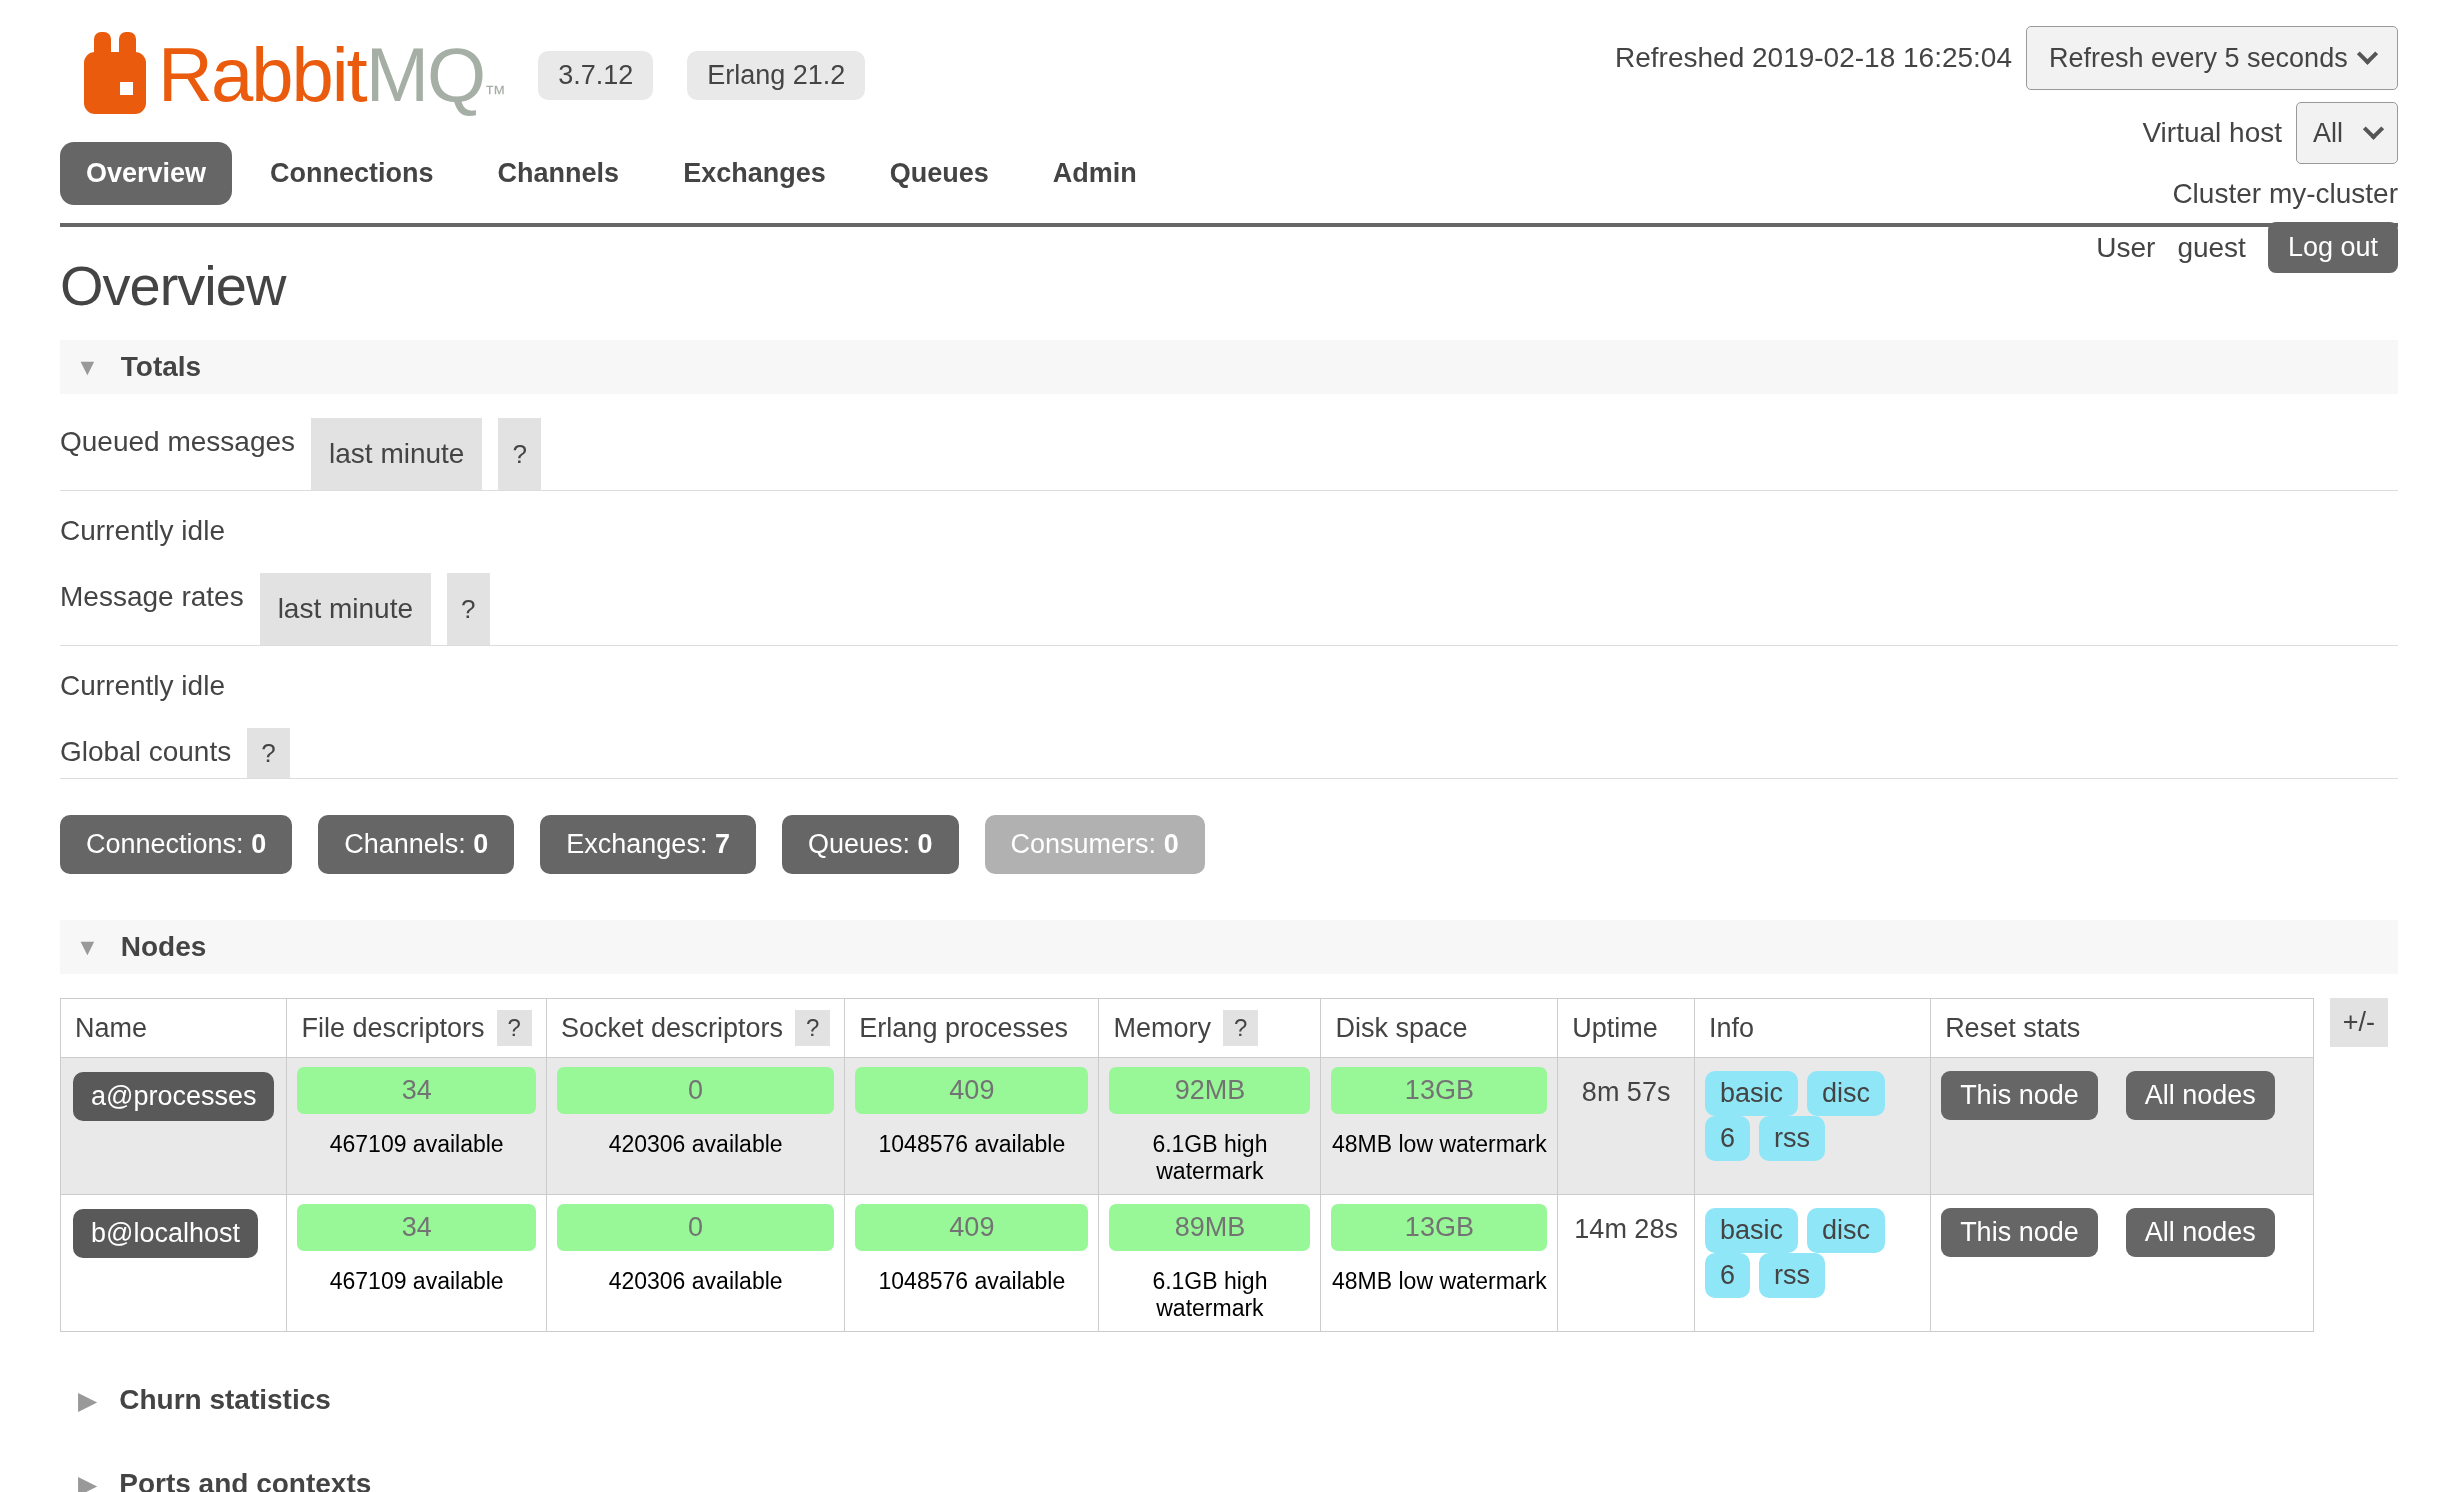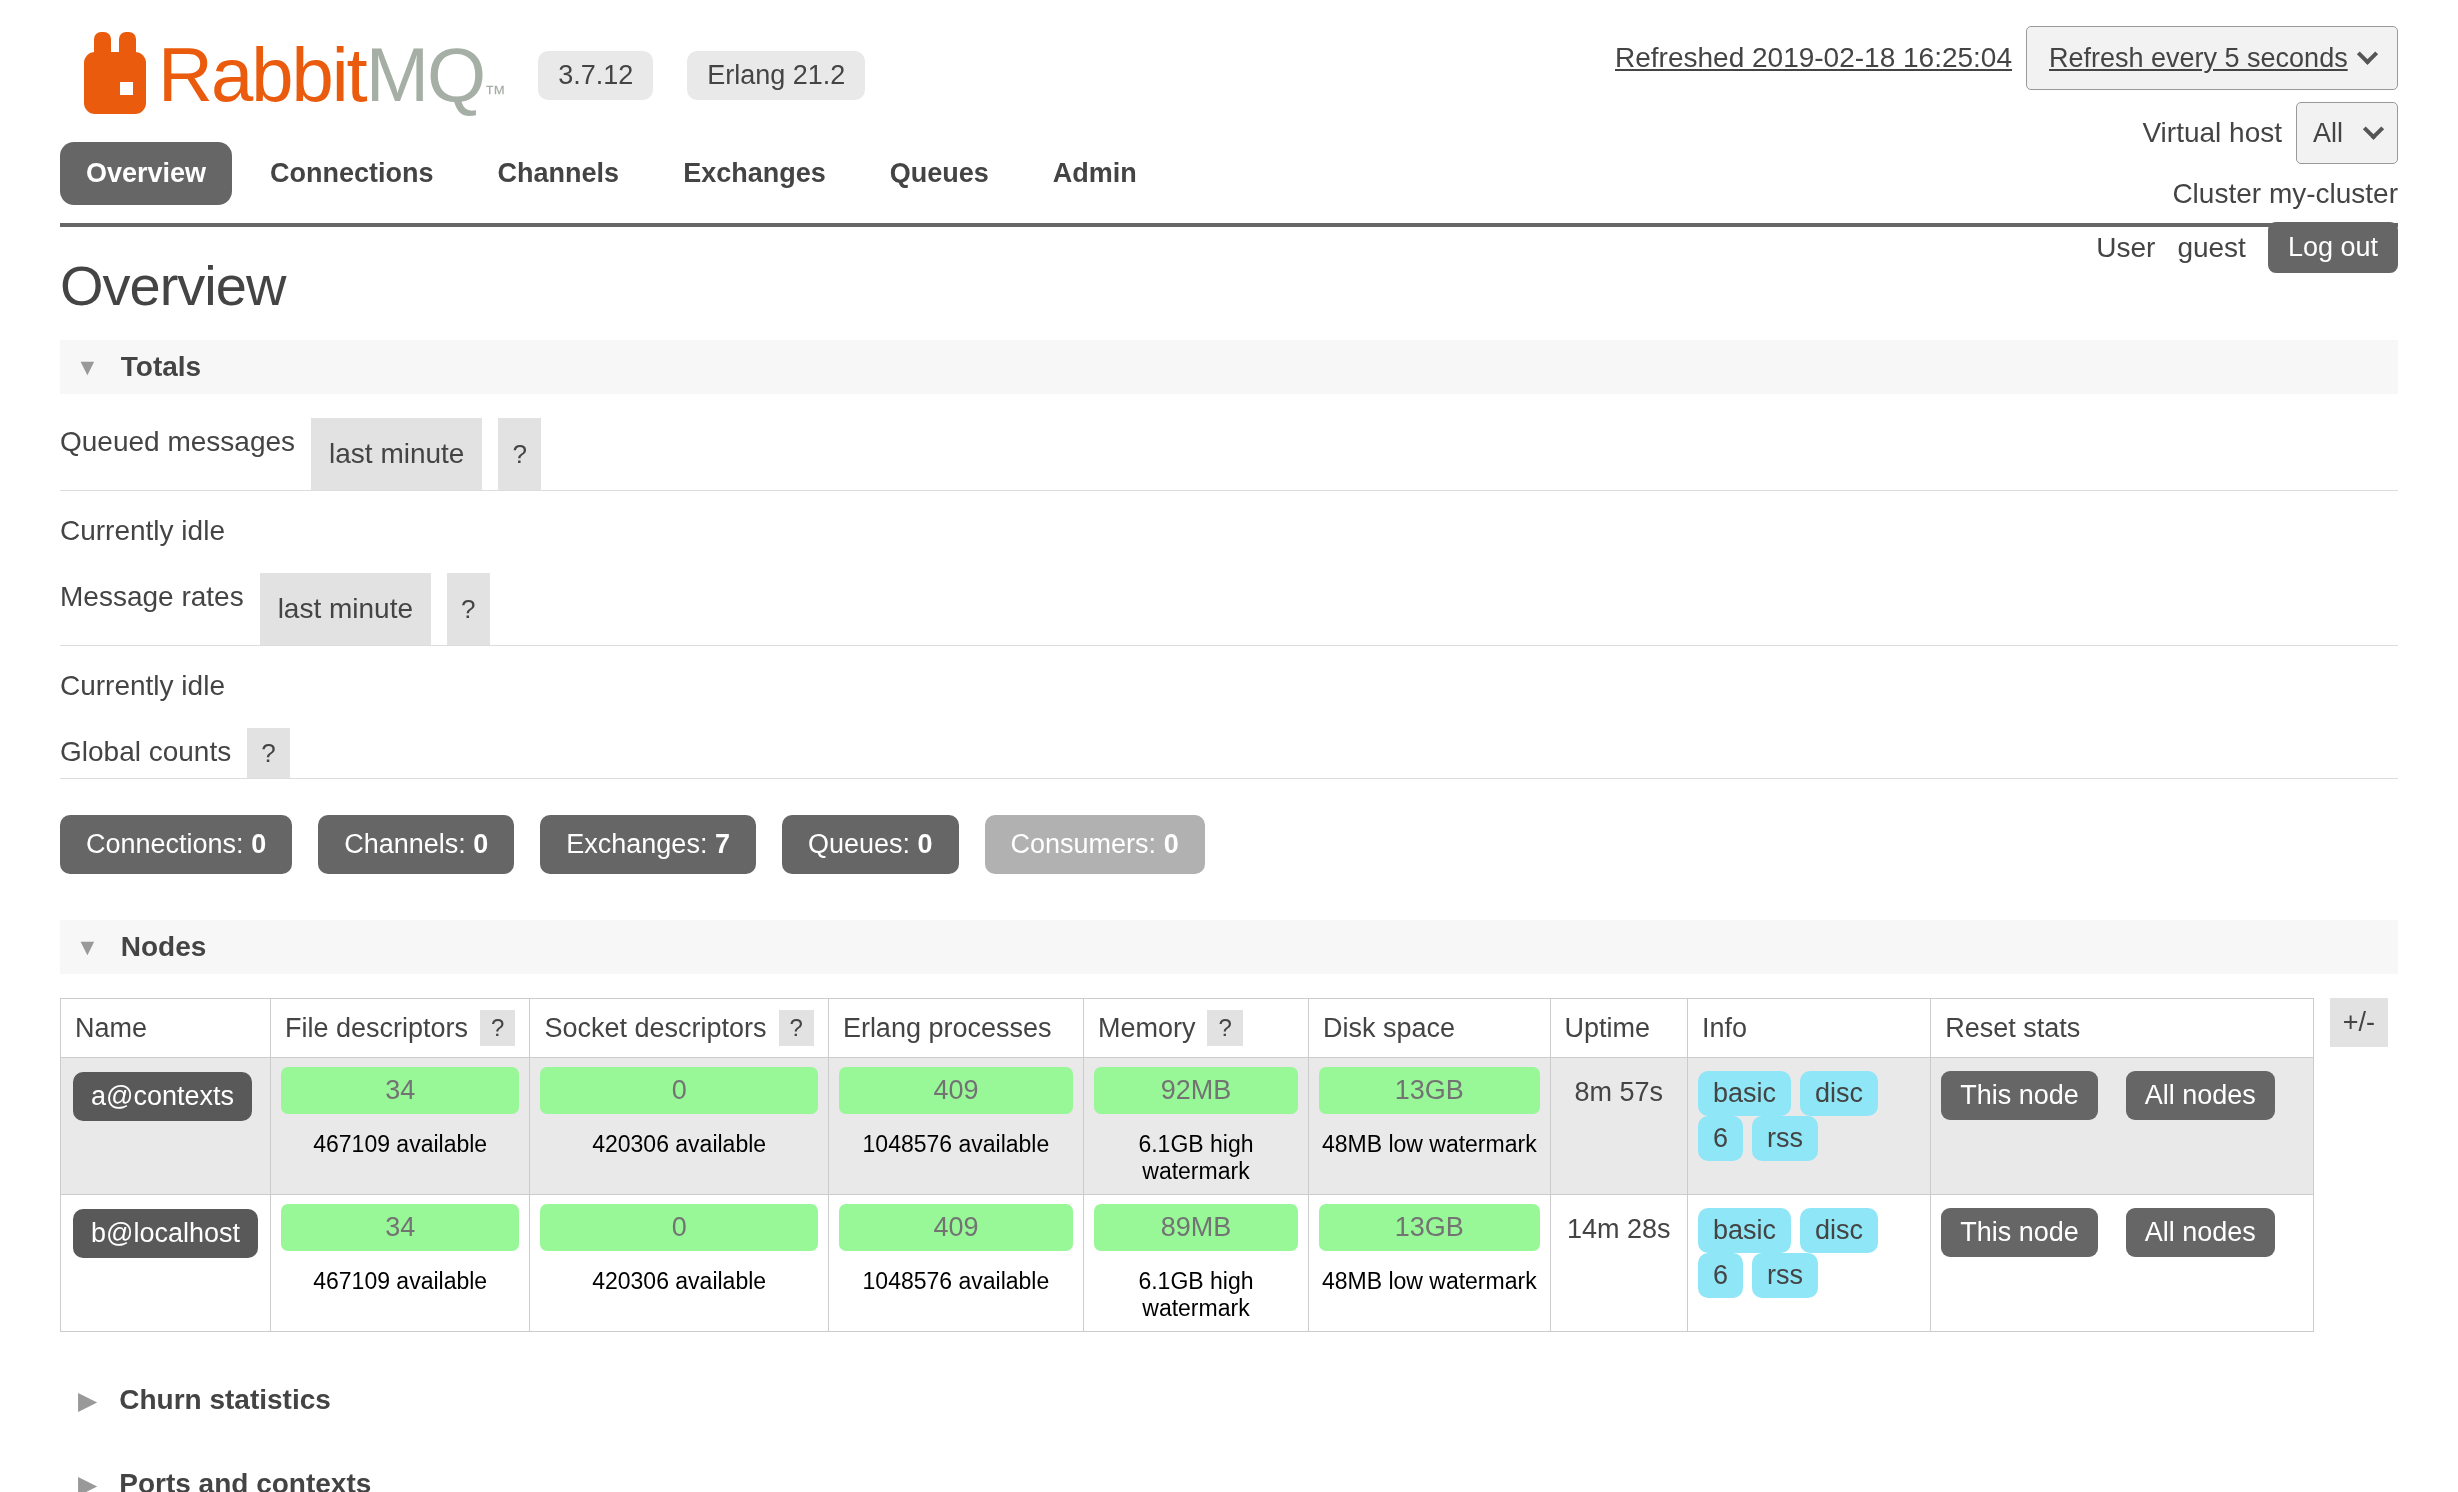--- a/index.html
+++ b/index.html
@@ -12,21 +12,21 @@
   .header{position:relative;padding:28px 60px 0;height:142px;}
   .logo-block{display:flex;align-items:center;margin-left:22px;}
   .logo-icon{display:inline-block;margin-right:10px;}
   .brand{font-size:76px;letter-spacing:-2px;line-height:1;}
   .brand-rabbit{color:#ea5b0e;}
   .brand-mq{color:#a5afa5;}
   .brand-tm{font-size:22px;color:#a5afa5;vertical-align:baseline;}
   .pill{background:#e9e9e9;border-radius:10px;padding:9px 20px;font-size:27px;color:#444;margin-left:34px;white-space:nowrap;}
   .header-right{position:absolute;top:26px;right:60px;text-align:right;z-index:5;}
   .hr-row{display:flex;justify-content:flex-end;align-items:center;font-size:28px;}
-  .refresh-row{margin-bottom:12px;text-decoration:underline;}
+  .refresh-row{margin-bottom:12px;}
   .select{display:inline-flex;align-items:center;justify-content:space-between;
     background:#f2f2f2;border:1px solid #999;border-radius:5px;cursor:pointer;}
   .select-big{width:372px;height:64px;padding:0 22px;margin-left:14px;font-size:27px;}
   .select-small{width:102px;height:62px;padding:0 16px;margin-left:14px;font-size:27px;justify-content:space-between;}
   .chevron{width:15px;height:15px;border-right:4px solid #555;border-bottom:4px solid #555;
     transform:rotate(45deg) translate(-3px,-3px);display:inline-block;}
   .vhost-row{margin-bottom:14px;}
   .cluster-row{font-size:28px;margin:10px 0 12px;}
   .user-row{font-size:28px;display:flex;justify-content:flex-end;align-items:center;gap:22px;}
   .dark-btn{background:#666;color:#fff;border:none;border-radius:8px;padding:10px 20px;
@@ -215,21 +215,21 @@
                 </span>
               </th>
             <th><span>Disk space</span></th>
             <th><span>Uptime</span></th>
             <th><span>Info</span></th>
             <th><span>Reset stats</span></th>
           </tr>
         </thead>
         <tbody>
           <tr class="row-odd">
-            <td><span class="name-badge">a@contexts</span></td>
+            <td><span class="name-badge">a@processes</span></td>
             <td>
               <div class="bar">34</div>
               <div class="sub">467109 available</div>
             </td>
             <td>
               <div class="bar">0</div>
               <div class="sub">420306 available</div>
             </td>
             <td>
               <div class="bar">409</div>

